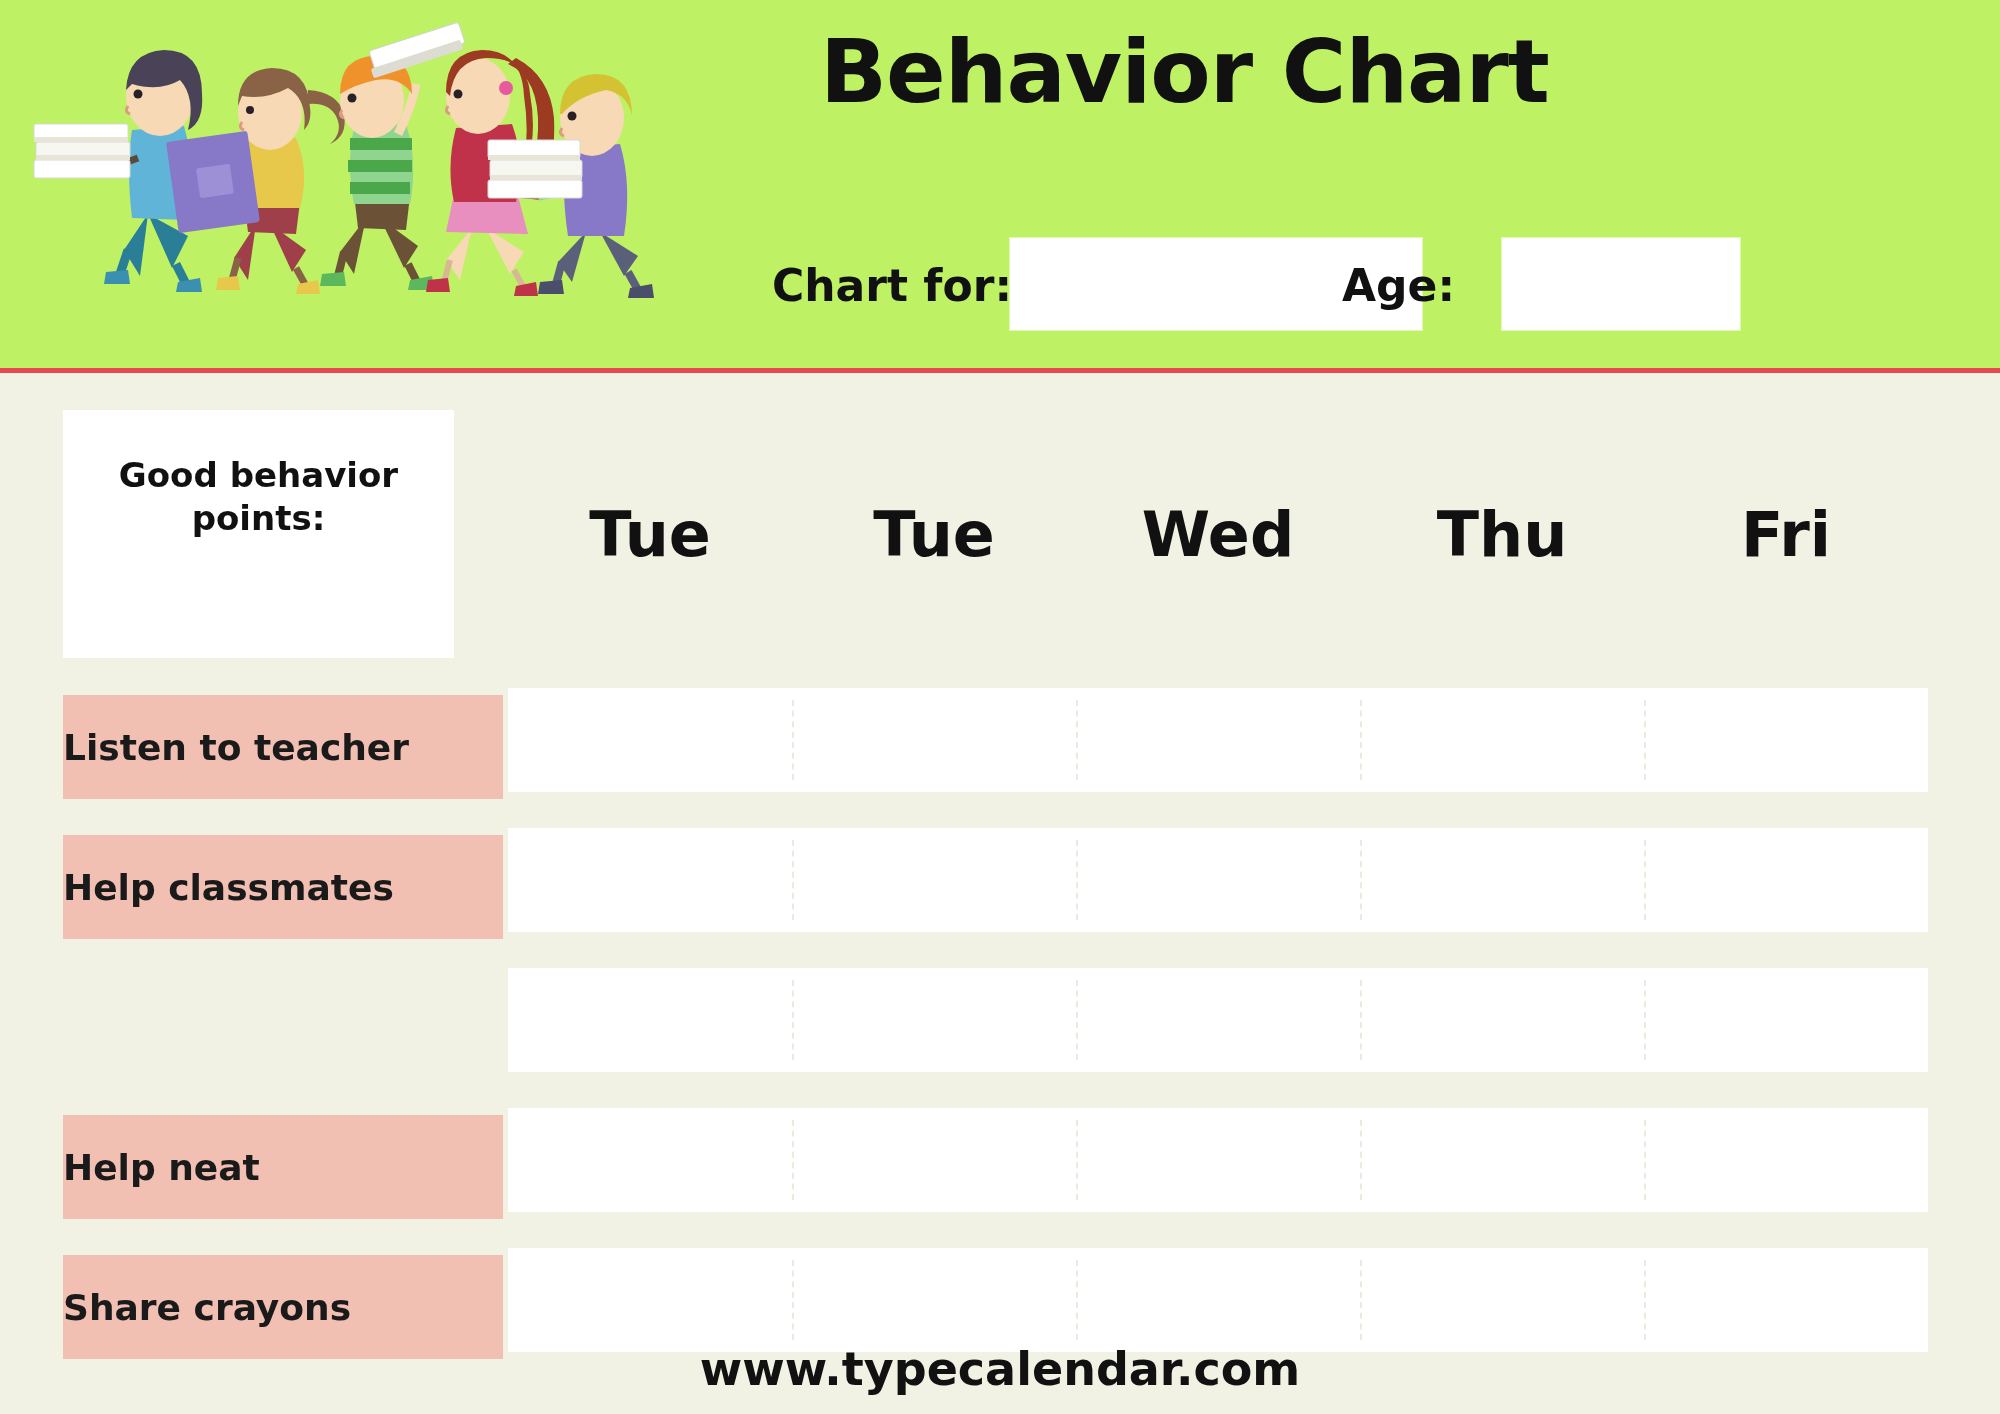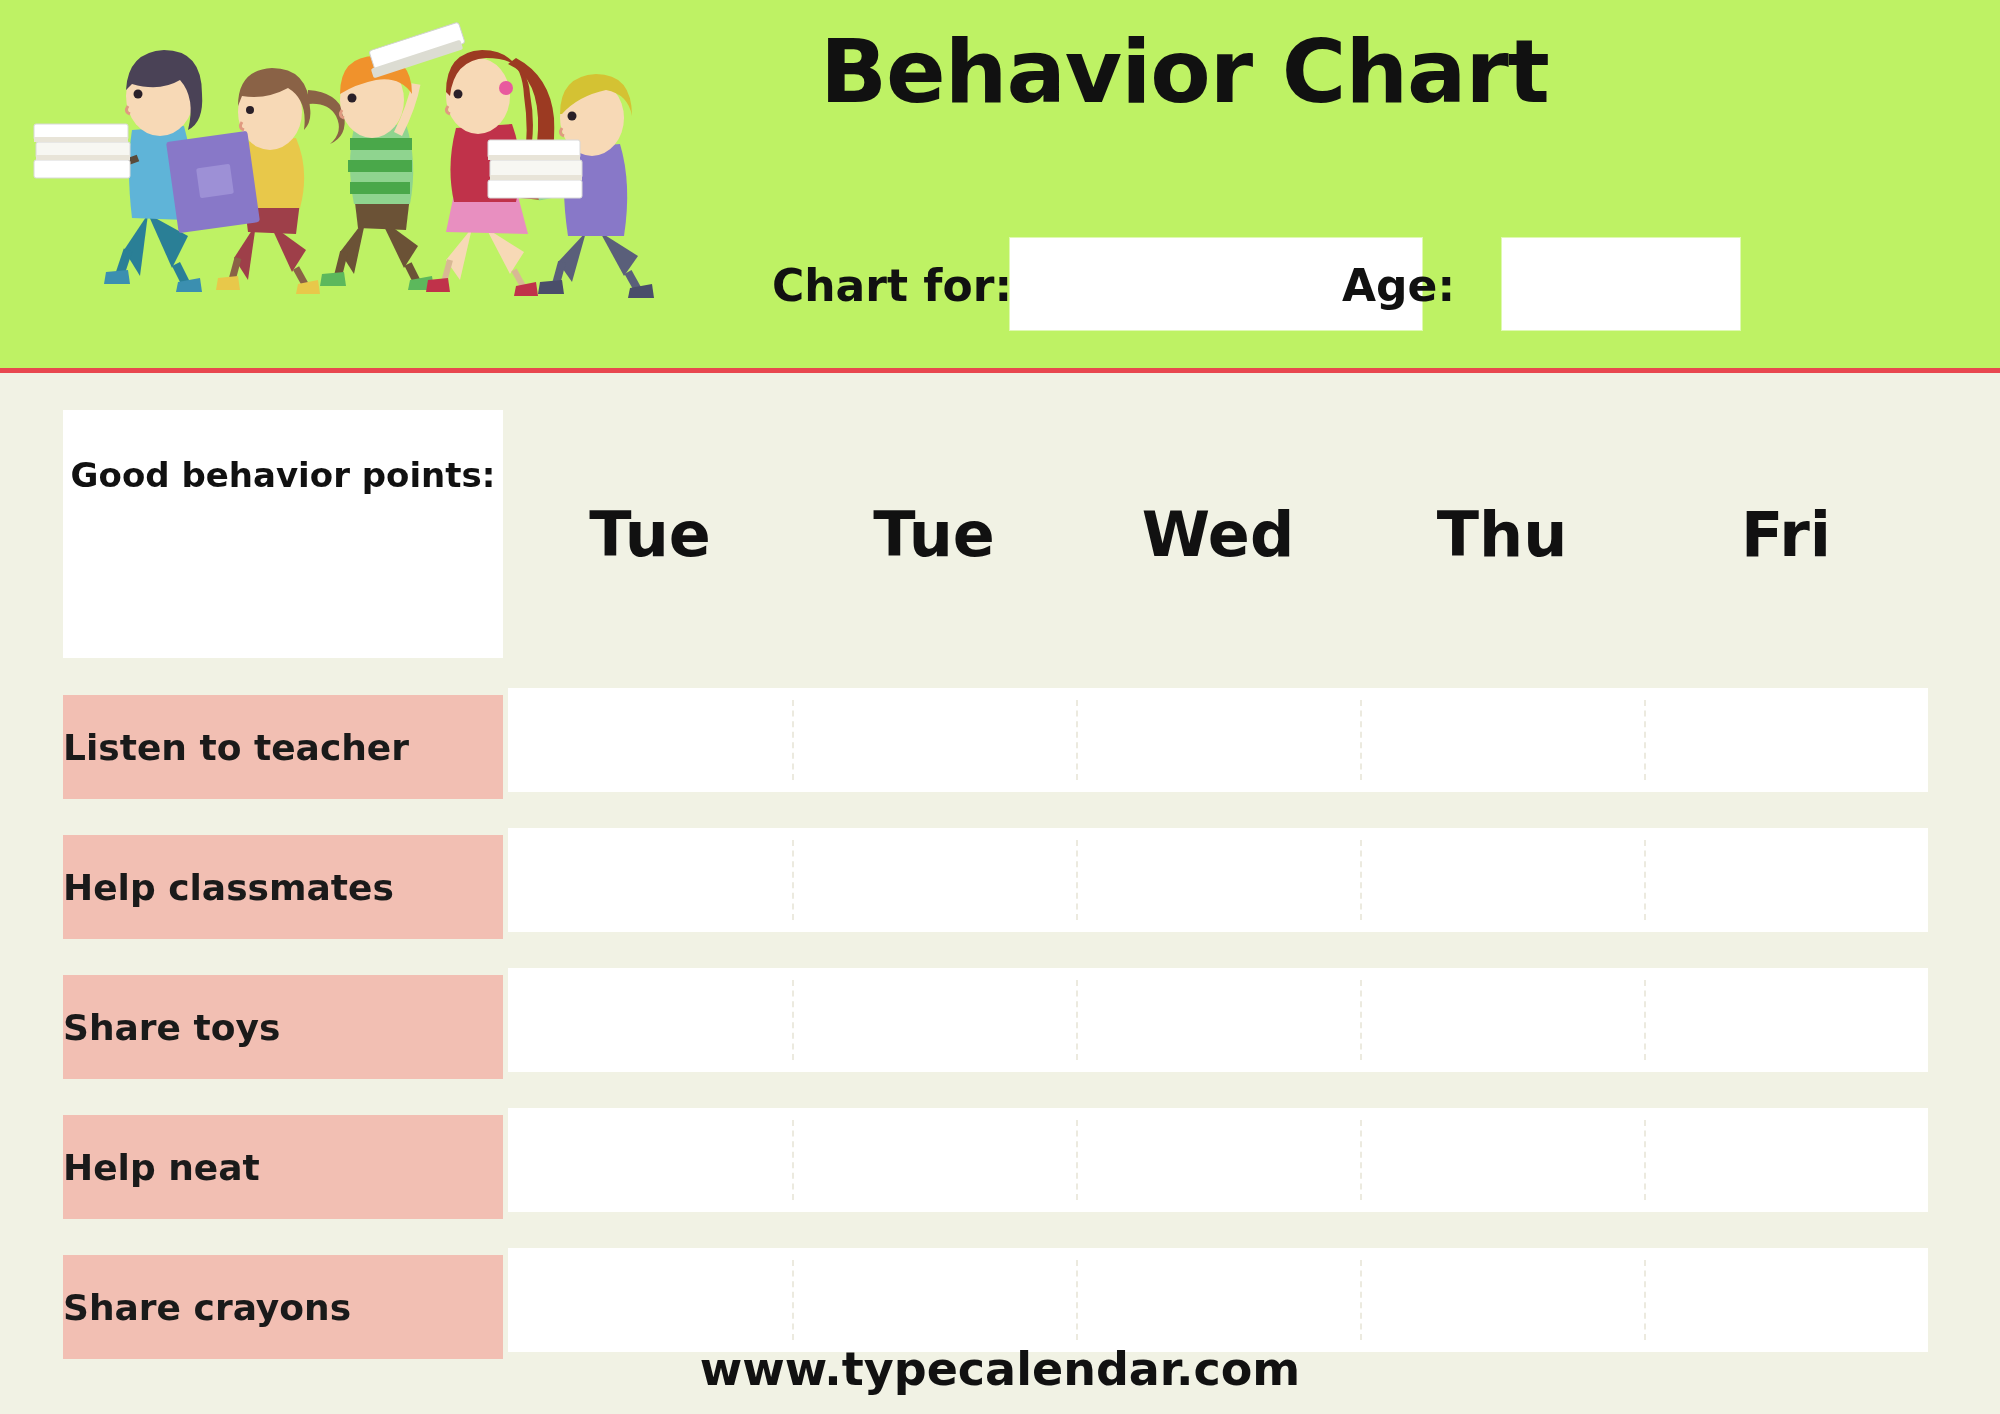--- a/index.html
+++ b/index.html
@@ -101,21 +101,21 @@
     width: 2000px;
     height: 1041px;
     background: #f1f2e4;
   }
 
   
   .points-box {
     position: absolute;
     left: 63px;
     top: 37px;
-    width: 440px;
+    width: 391px;
     height: 248px;
     background: #ffffff;
     display: flex;
     align-items: flex-start;
     justify-content: center;
     padding-top: 44px;
     box-sizing: border-box;
   }
   .points-label {
     font-size: 34px;
@@ -410,23 +410,20 @@
       <div class="row-cells">
         <div class="day-box"></div>
         <div class="day-box"></div>
         <div class="day-box"></div>
         <div class="day-box"></div>
         <div class="day-box"></div>
       </div>
     </div>
 
     <div class="behavior-row">
-      <div class="row-label">
-        <span class="row-label-text">Share toys</span>
-      </div>
       <div class="row-cells">
         <div class="day-box"></div>
         <div class="day-box"></div>
         <div class="day-box"></div>
         <div class="day-box"></div>
         <div class="day-box"></div>
       </div>
     </div>
 
     <div class="behavior-row">

